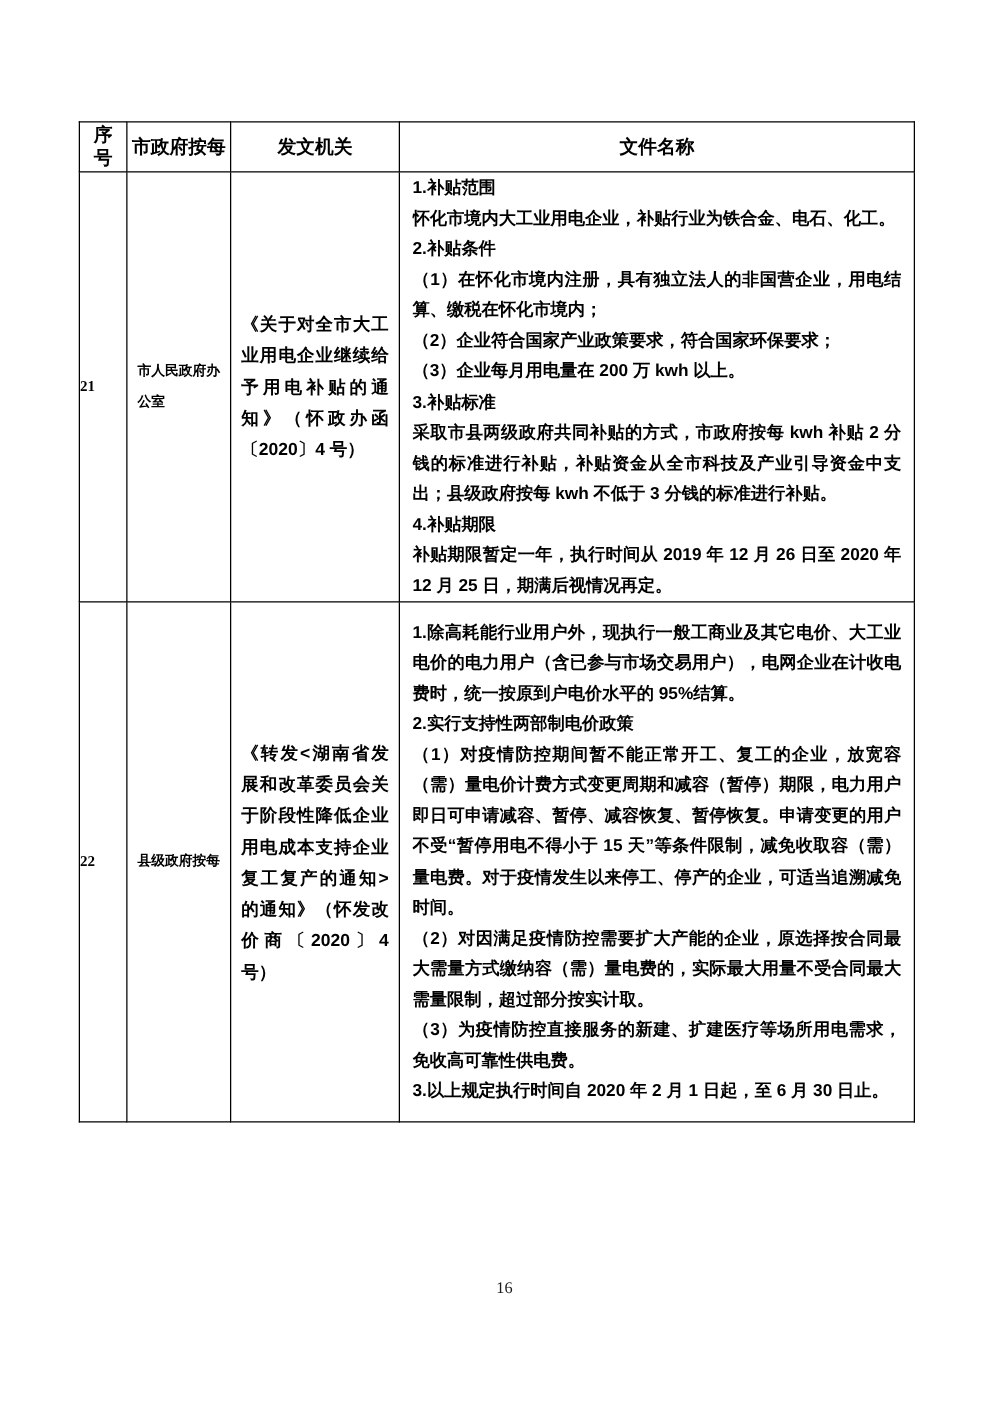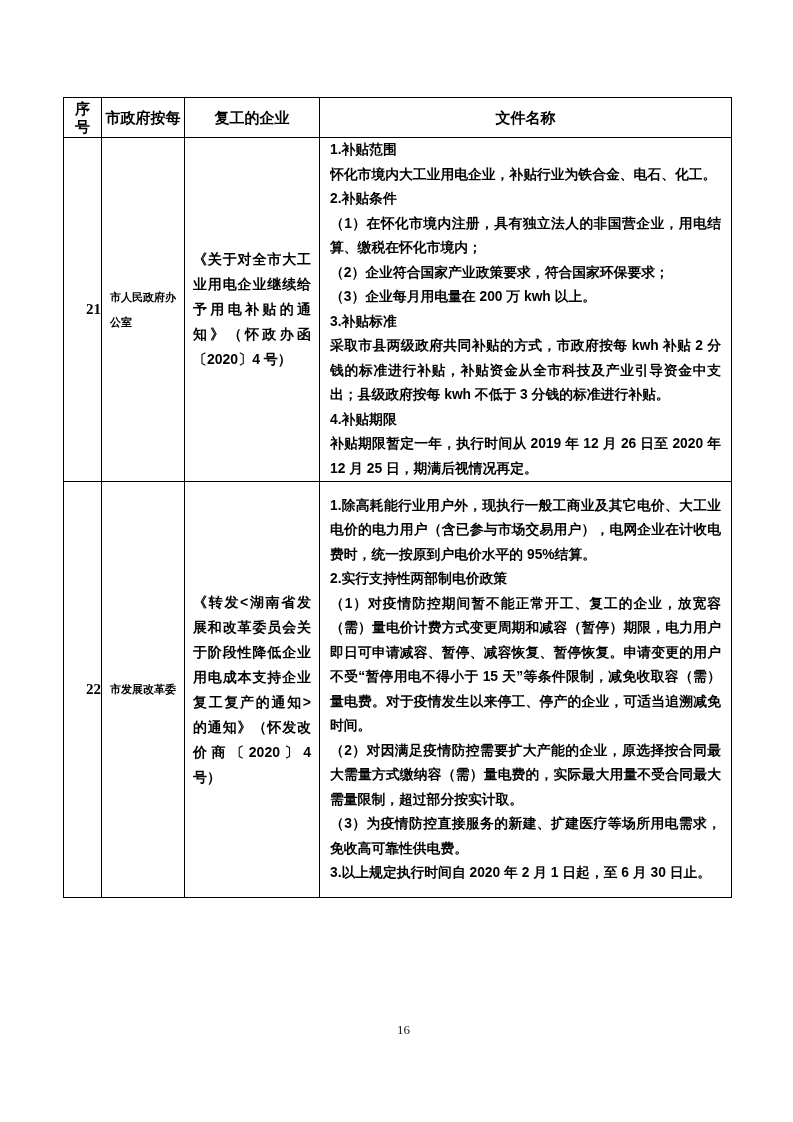--- a/index.html
+++ b/index.html
@@ -40,22 +40,22 @@
     line-height: 18px;
     white-space: pre-line;
   }
   tr.section-row td {
     height: 59px;
     font-size: 18px;
     text-align: center;
     letter-spacing: 1px;
   }
   td.cell-index {
-    text-align: right;
-    font-size: 15px;
+    text-align: left;
+    font-size: 12px;
     font-family: "Liberation Serif", serif;
   }
   td.cell-agency { padding: 0 8px; }
   td.cell-agency .agency-text {
     font-size: 11px;
     line-height: 25px;
     text-align: justify;
   }
   td.cell-title { padding: 0 8px; }
   td.cell-title .title-text {
@@ -95,21 +95,21 @@
       <col class="c-index">
       <col class="c-agency">
       <col class="c-title">
       <col class="c-main">
     </colgroup>
     <tbody>
       <tr class="header-row">
         <th>序
 号</th>
         <th>市政府按每</th>
-        <th>复工的企业</th>
+        <th>发文机关</th>
         <th>文件名称</th>
       </tr>
       <tr class="data-row-21">
         <td class="cell-index">21</td>
         <td class="cell-agency">
           <div class="agency-text">市人民政府办公室</div>
         </td>
         <td class="cell-title">
           <div class="title-text">《关于对全市大工业用电企业继续给予用电补贴的通知》（怀政办函〔2020〕4 号）</div>
         </td>
@@ -122,21 +122,21 @@
 （3）企业每月用电量在 200 万 kwh 以上。
 3.补贴标准
 采取市县两级政府共同补贴的方式，市政府按每 kwh 补贴 2 分钱的标准进行补贴，补贴资金从全市科技及产业引导资金中支出；县级政府按每 kwh 不低于 3 分钱的标准进行补贴。
 4.补贴期限
 补贴期限暂定一年，执行时间从 2019 年 12 月 26 日至 2020 年 12 月 25 日，期满后视情况再定。</div>
         </td>
       </tr>
       <tr class="data-row-22">
         <td class="cell-index">22</td>
         <td class="cell-agency">
-          <div class="agency-text">市发展改革委</div>
+          <div class="agency-text">县级政府按每</div>
         </td>
         <td class="cell-title">
           <div class="title-text">《转发&lt;湖南省发展和改革委员会关于阶段性降低企业用电成本支持企业复工复产的通知&gt;的通知》（怀发改价商〔2020〕4 号）</div>
         </td>
         <td class="cell-content">
           <div class="content-text">1.除高耗能行业用户外，现执行一般工商业及其它电价、大工业电价的电力用户（含已参与市场交易用户），电网企业在计收电费时，统一按原到户电价水平的 95%结算。
 2.实行支持性两部制电价政策
 （1）对疫情防控期间暂不能正常开工、复工的企业，放宽容（需）量电价计费方式变更周期和减容（暂停）期限，电力用户即日可申请减容、暂停、减容恢复、暂停恢复。申请变更的用户不受“暂停用电不得小于 15 天”等条件限制，减免收取容（需）量电费。对于疫情发生以来停工、停产的企业，可适当追溯减免时间。
 （2）对因满足疫情防控需要扩大产能的企业，原选择按合同最大需量方式缴纳容（需）量电费的，实际最大用量不受合同最大需量限制，超过部分按实计取。
 （3）为疫情防控直接服务的新建、扩建医疗等场所用电需求，免收高可靠性供电费。

